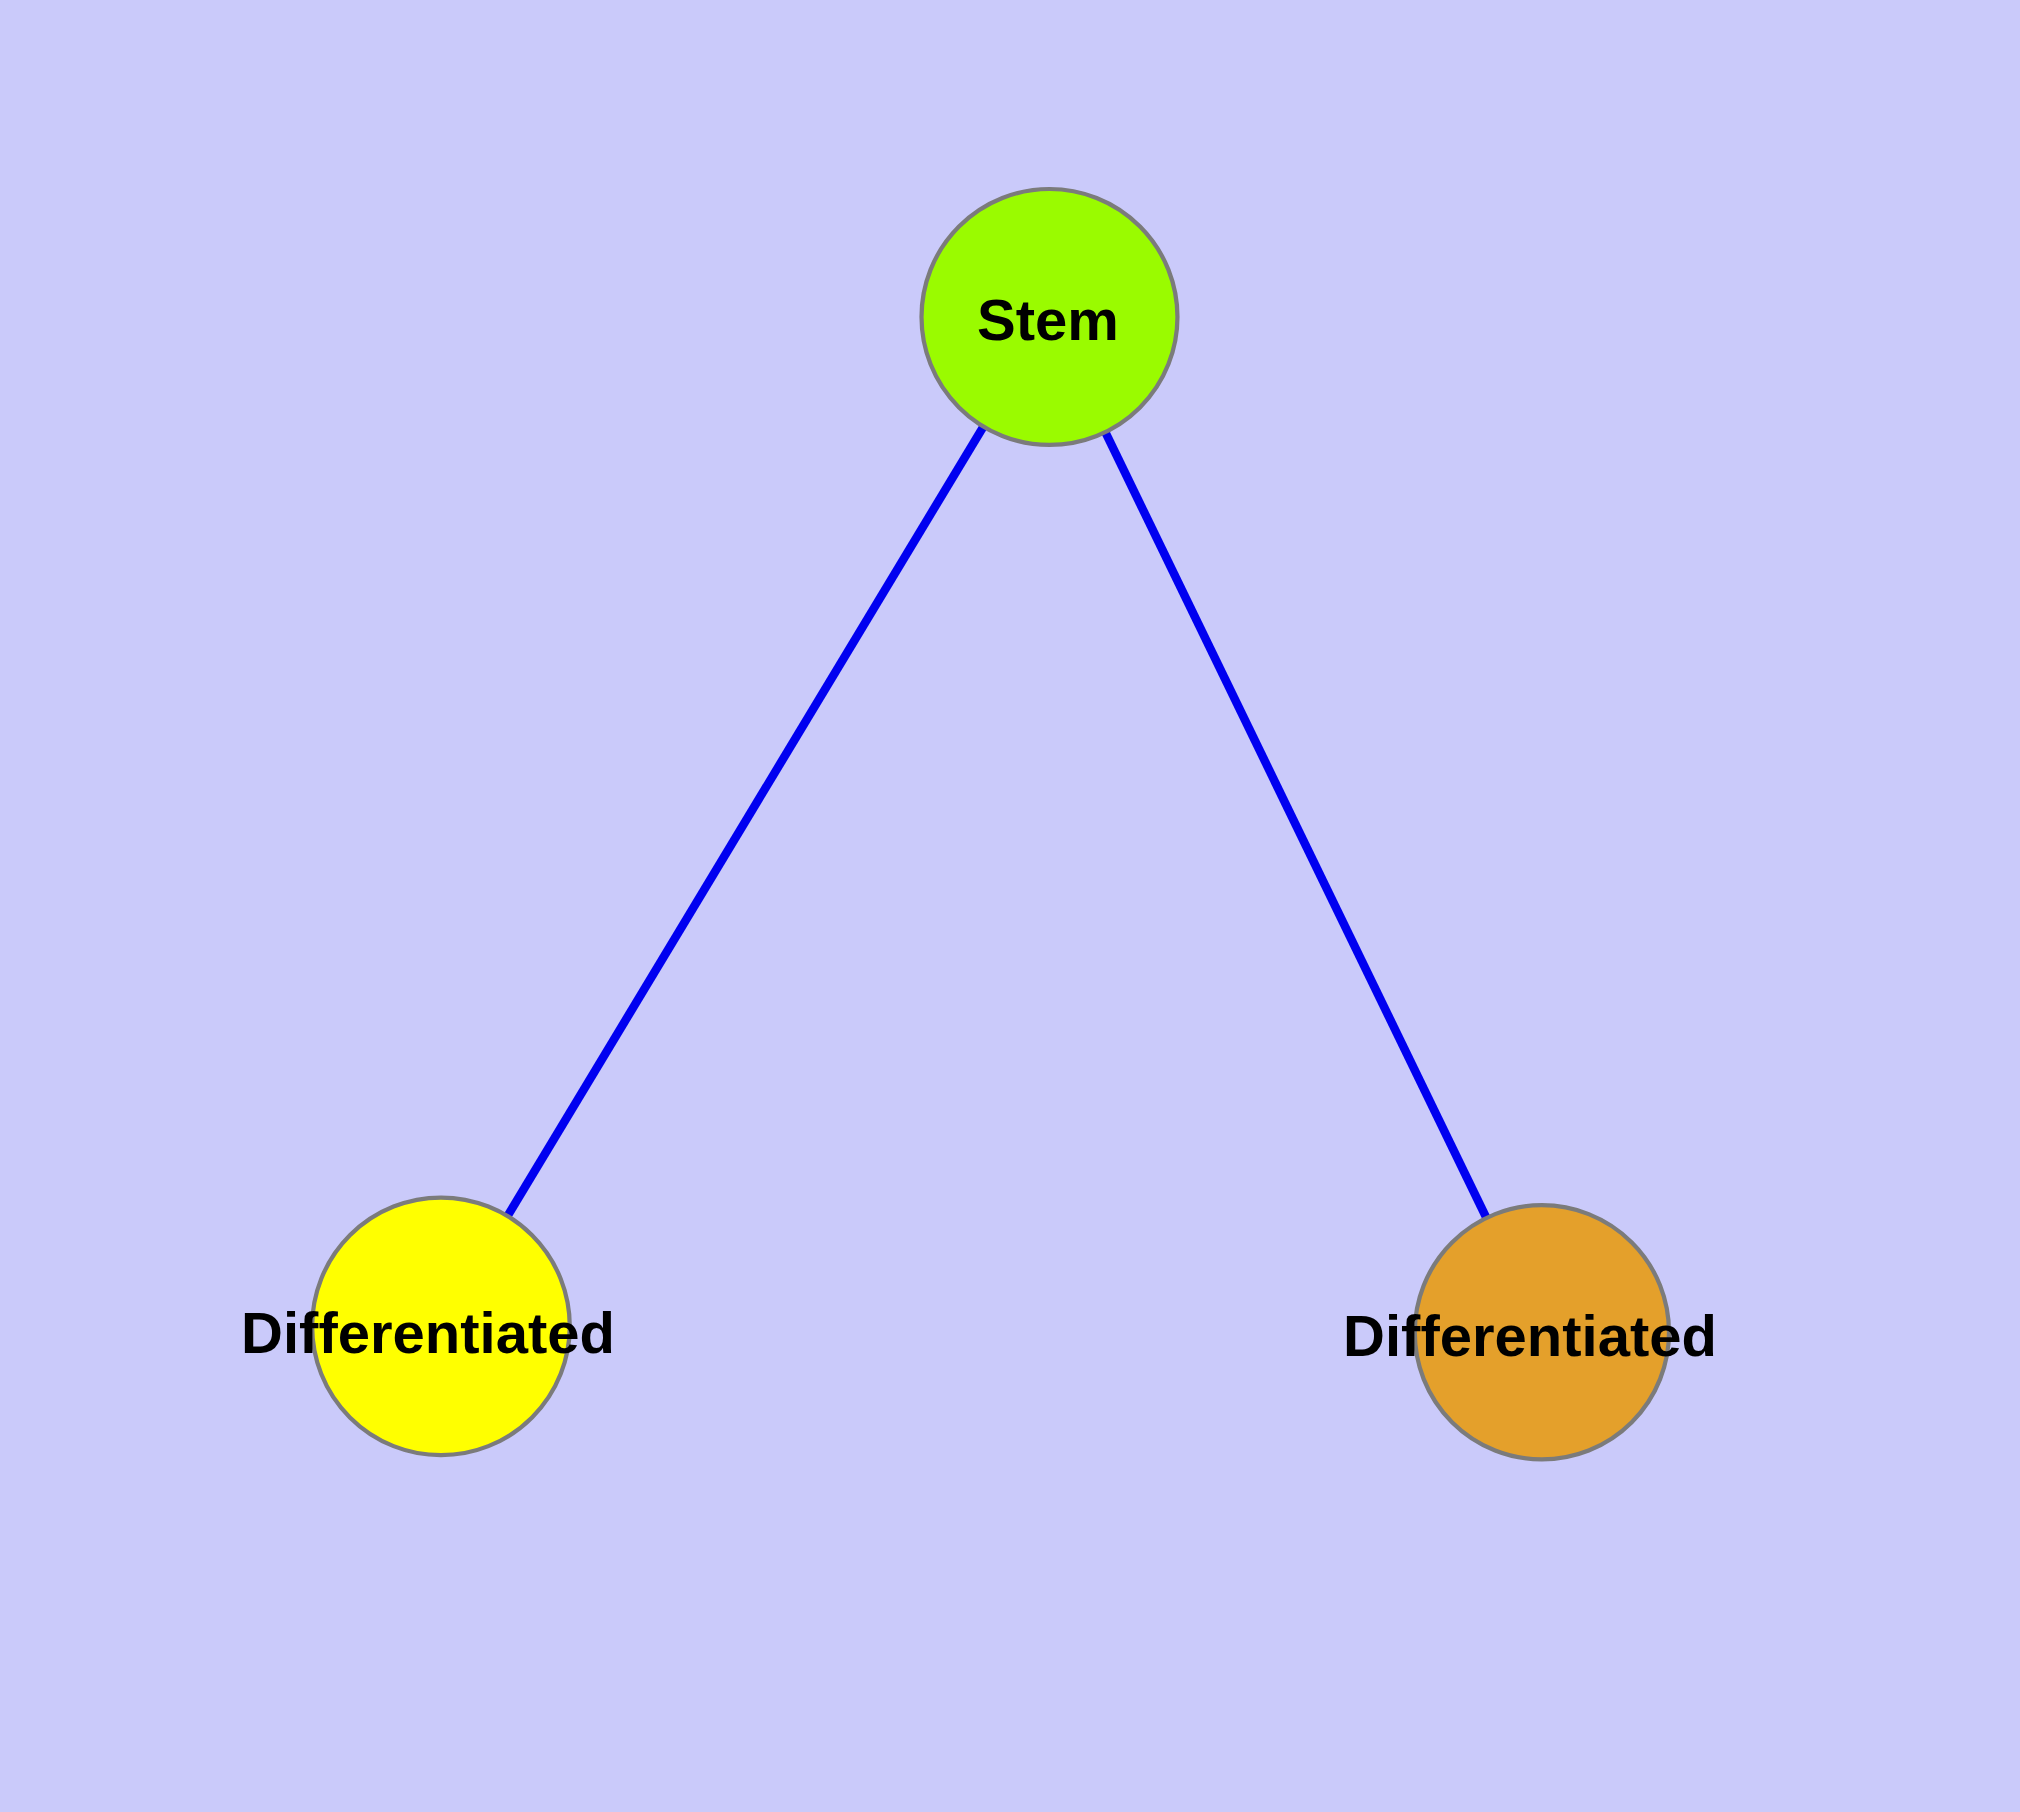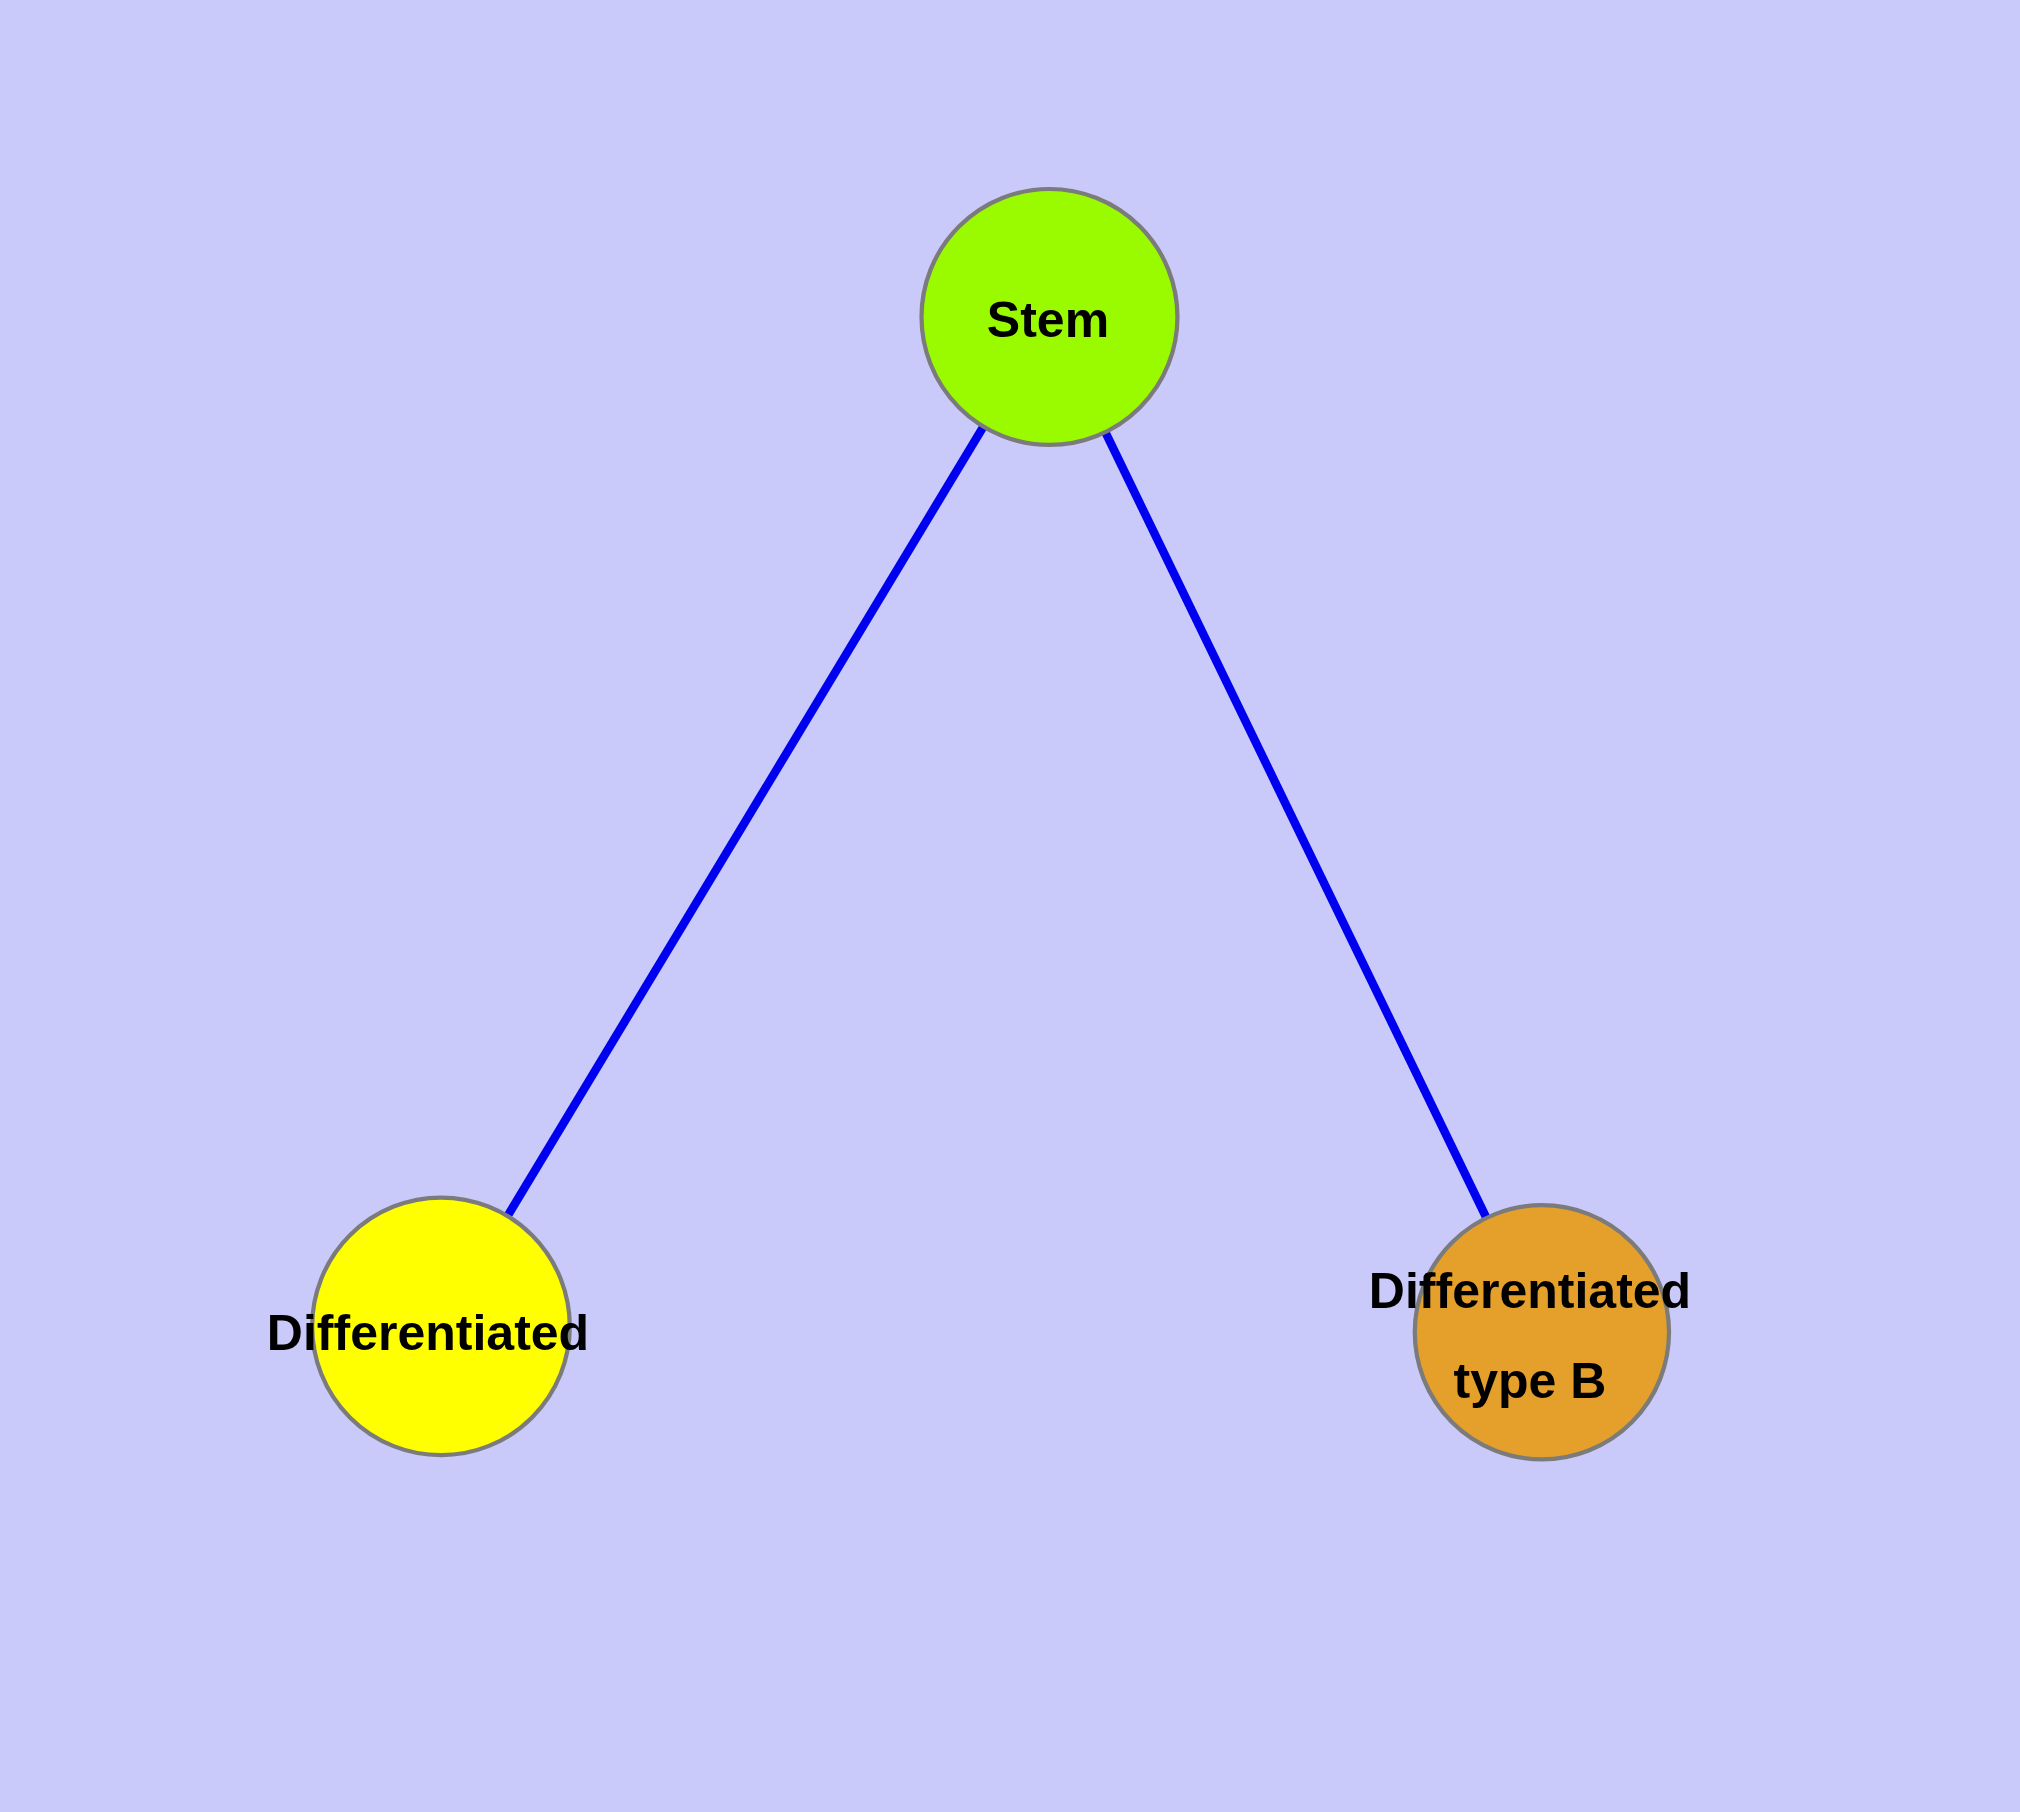--- a/index.html
+++ b/index.html
@@ -22,21 +22,21 @@
     position: absolute;
     left: 0;
     top: 0;
   }
   .node-label {
     position: absolute;
     transform: translate(-50%, -50%);
     text-align: center;
     color: #000000;
     font-weight: bold;
-    font-size: 50px;
+    font-size: 58px;
     line-height: 90px;
     white-space: nowrap;
     letter-spacing: 0;
   }
 </style>
 </head>
 <body>
 
 <div id="canvas">
   <svg id="graph-svg" width="2021" height="1812" viewBox="0 0 2384 2138">
@@ -50,16 +50,15 @@
   <div class="node-label" style="left: 1048px; top: 320px;">
     <div>Stem</div>
   </div>
 
   <div class="node-label" style="left: 428px; top: 1333px;">
     <div>Differentiated</div>
   </div>
 
   <div class="node-label" style="left: 1530px; top: 1336px;">
     <div>Differentiated</div>
-    <div>type B</div>
   </div>
 </div>
 
 
 </body></html>

